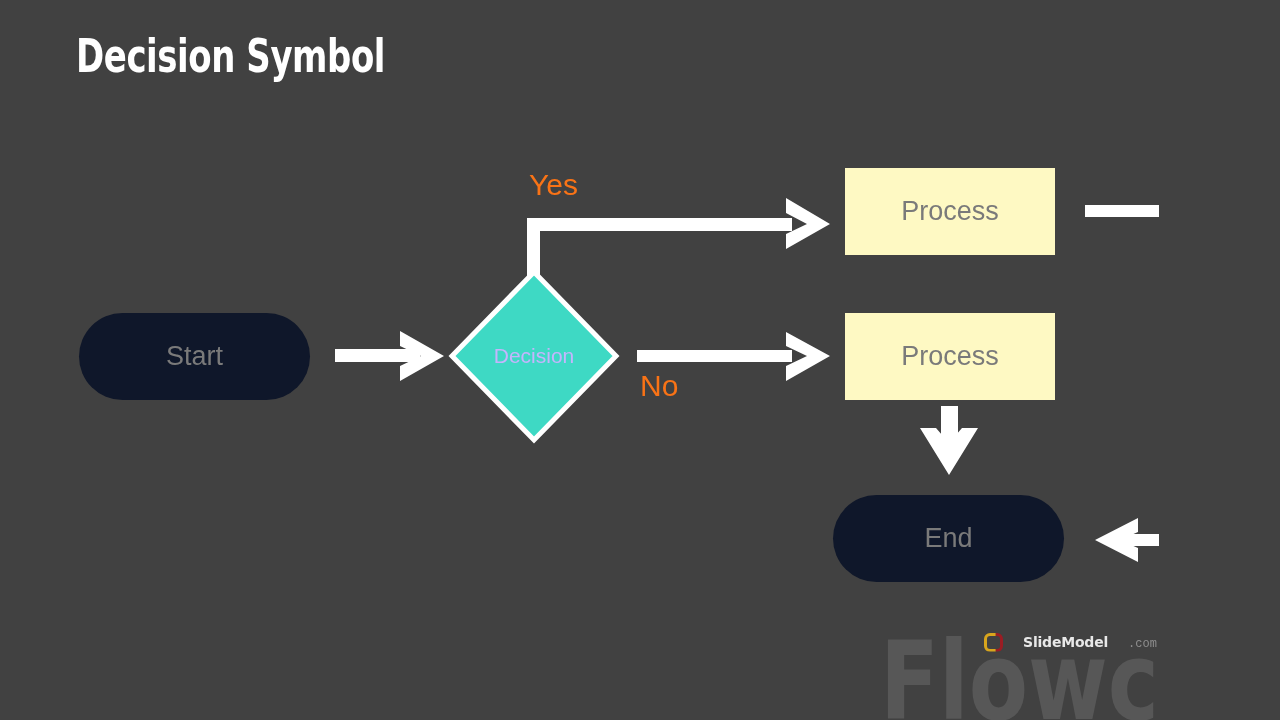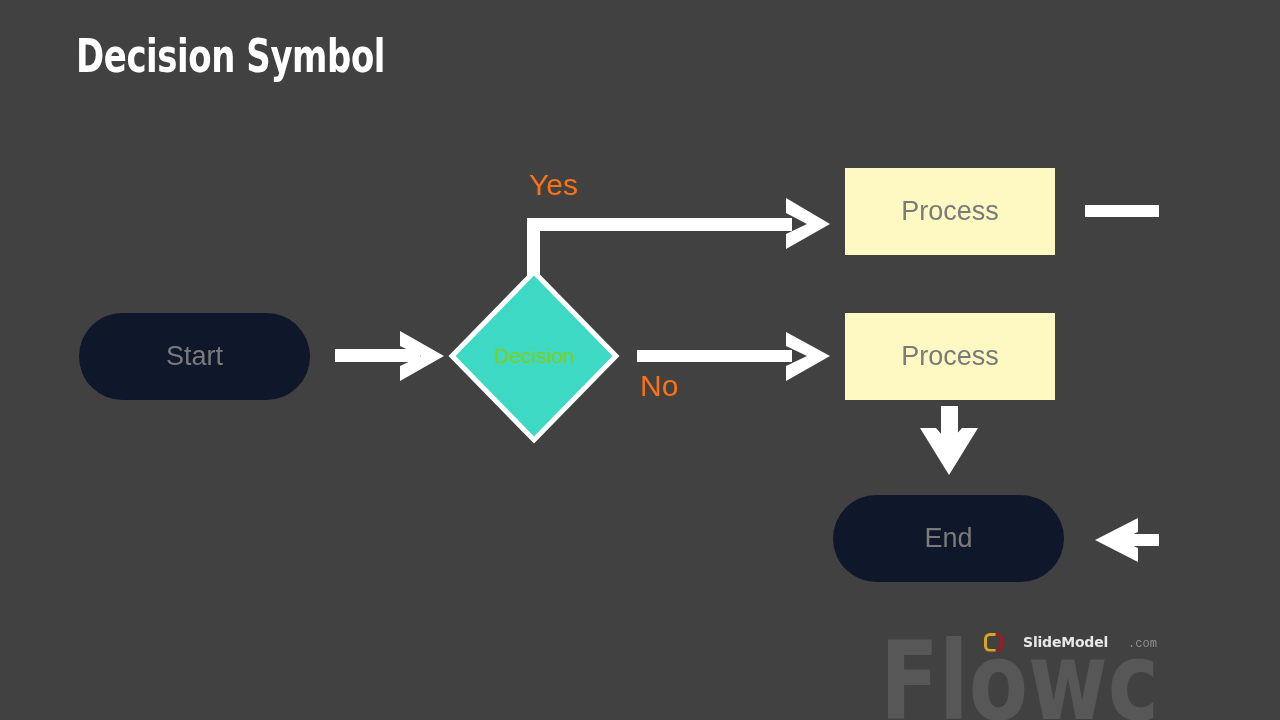--- a/index.html
+++ b/index.html
@@ -140,21 +140,21 @@
   }
   #node-decision svg { display: block; width: 100%; height: 100%; }
   #decision-label {
     position: absolute;
     left: 0; top: 0; right: 0; bottom: 0;
     display: flex;
     align-items: center;
     justify-content: center;
     font-family: "Liberation Sans", sans-serif;
     font-size: 21px;
-    color: #84cc16;
+    color: #c4b5fd;
     white-space: nowrap;
   }
 
   
   #connectors {
     position: absolute;
     left: 0; top: 0;
     width: 1280px;
     height: 720px;
     pointer-events: none;

